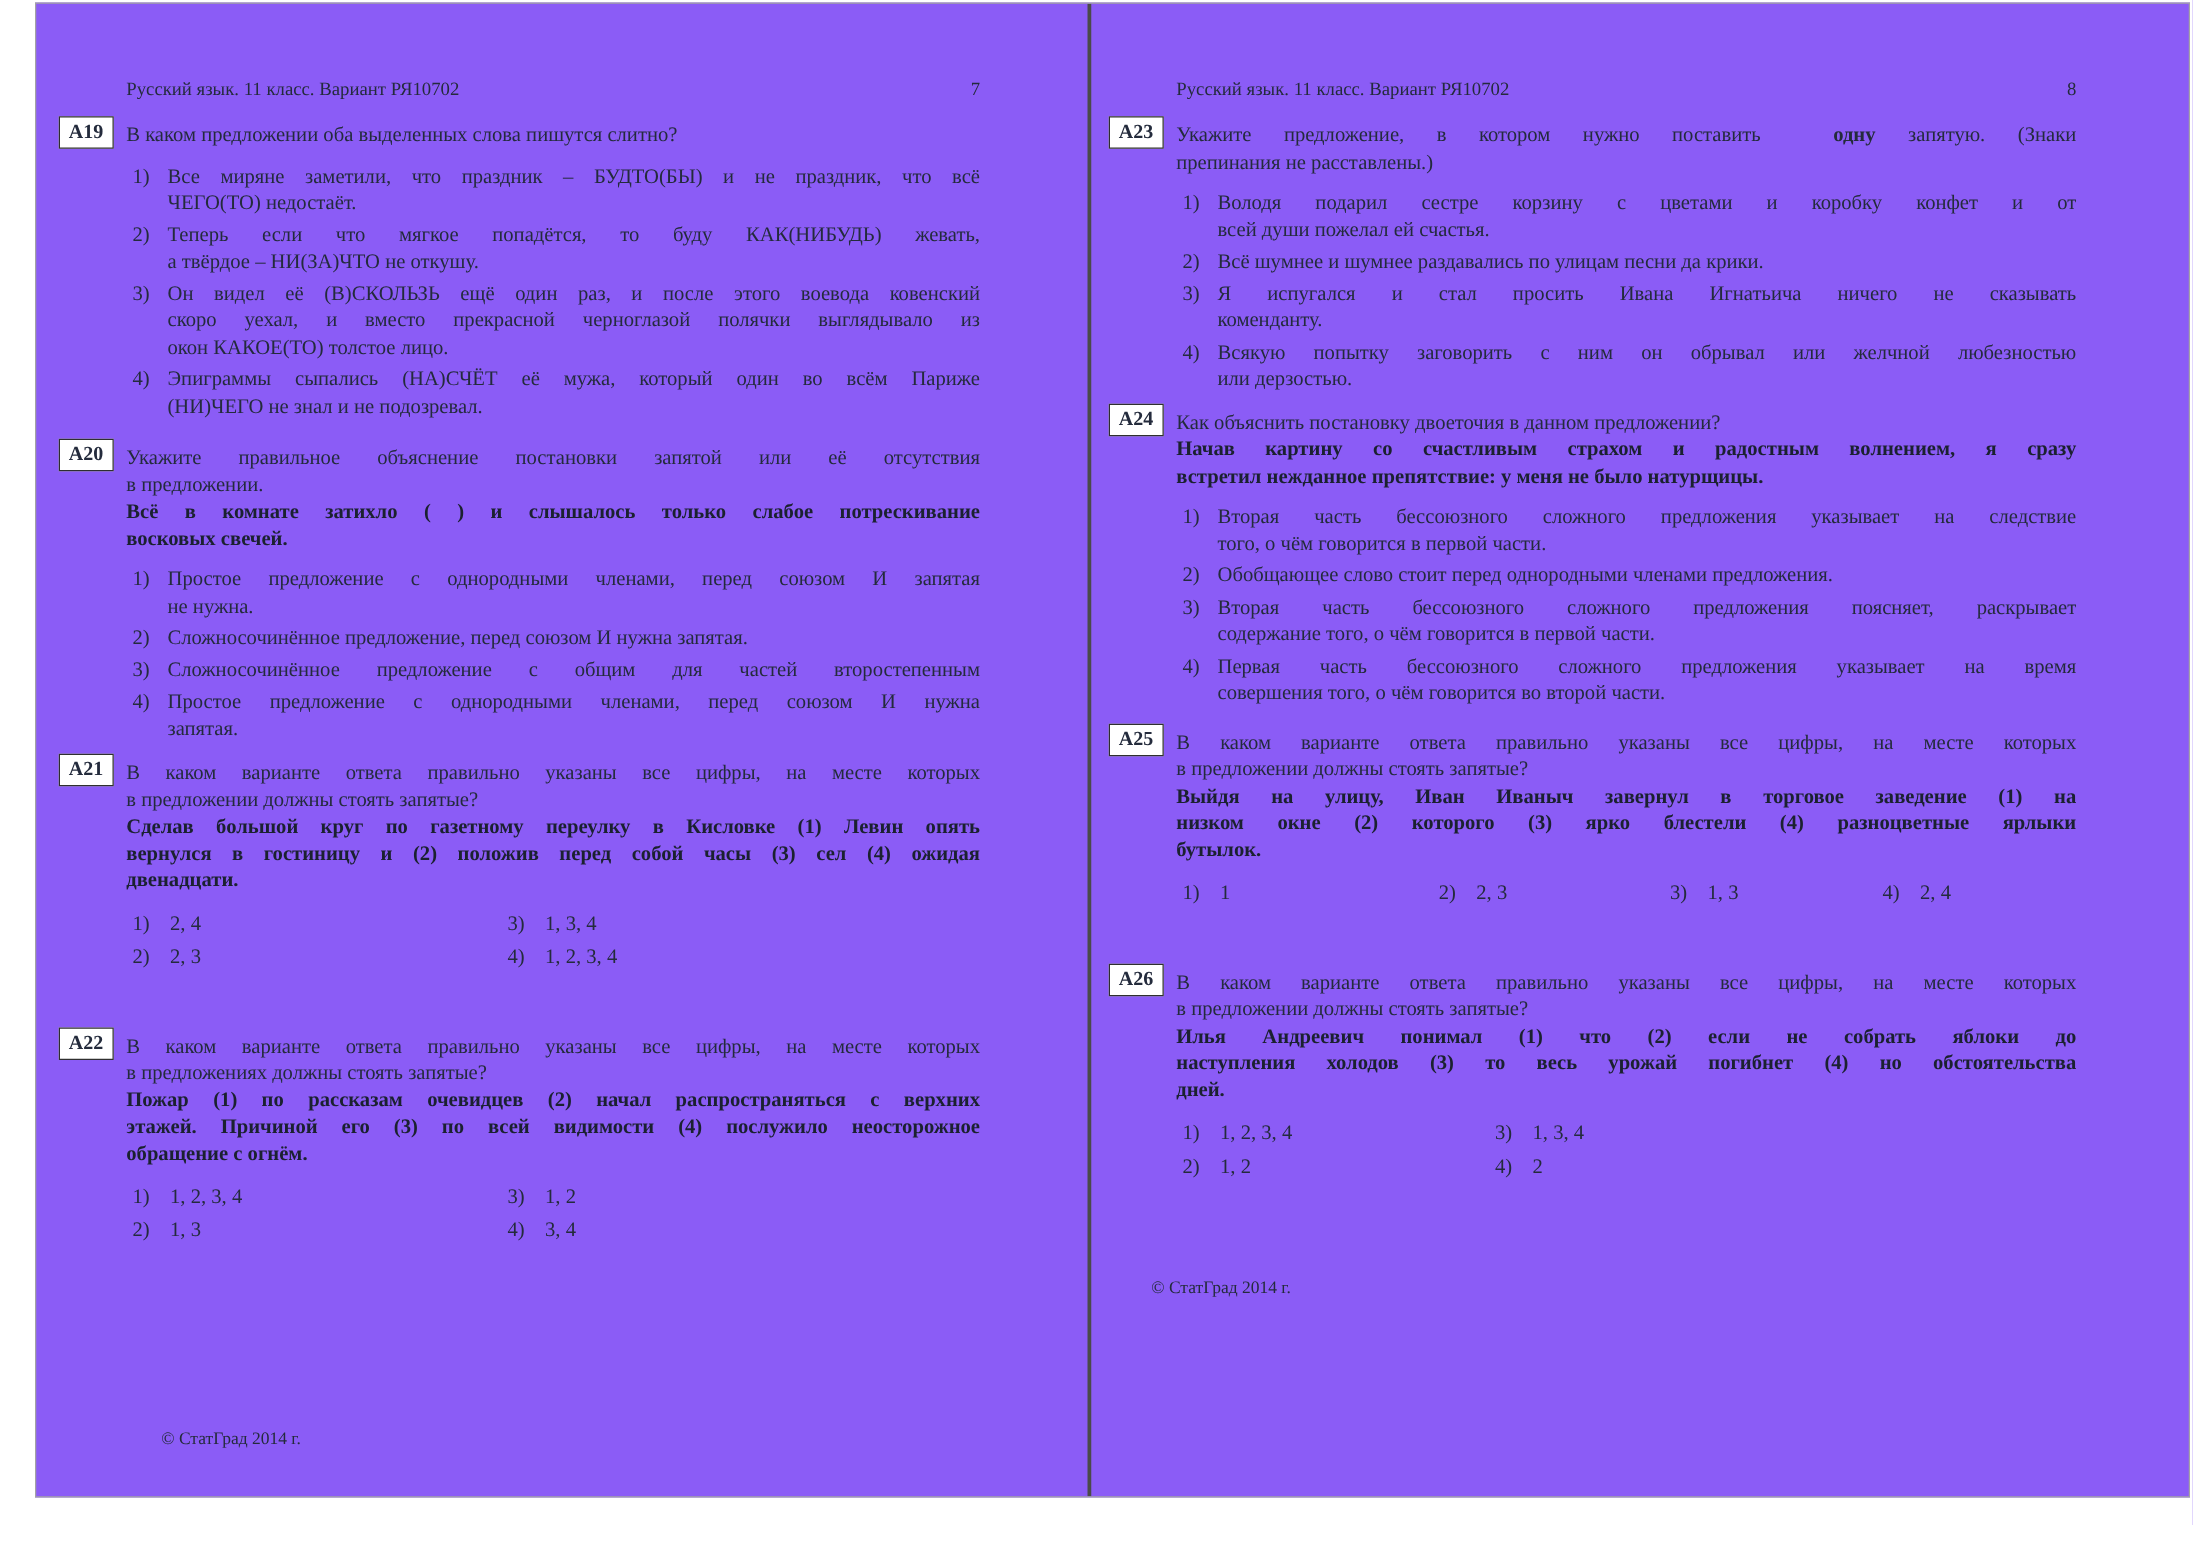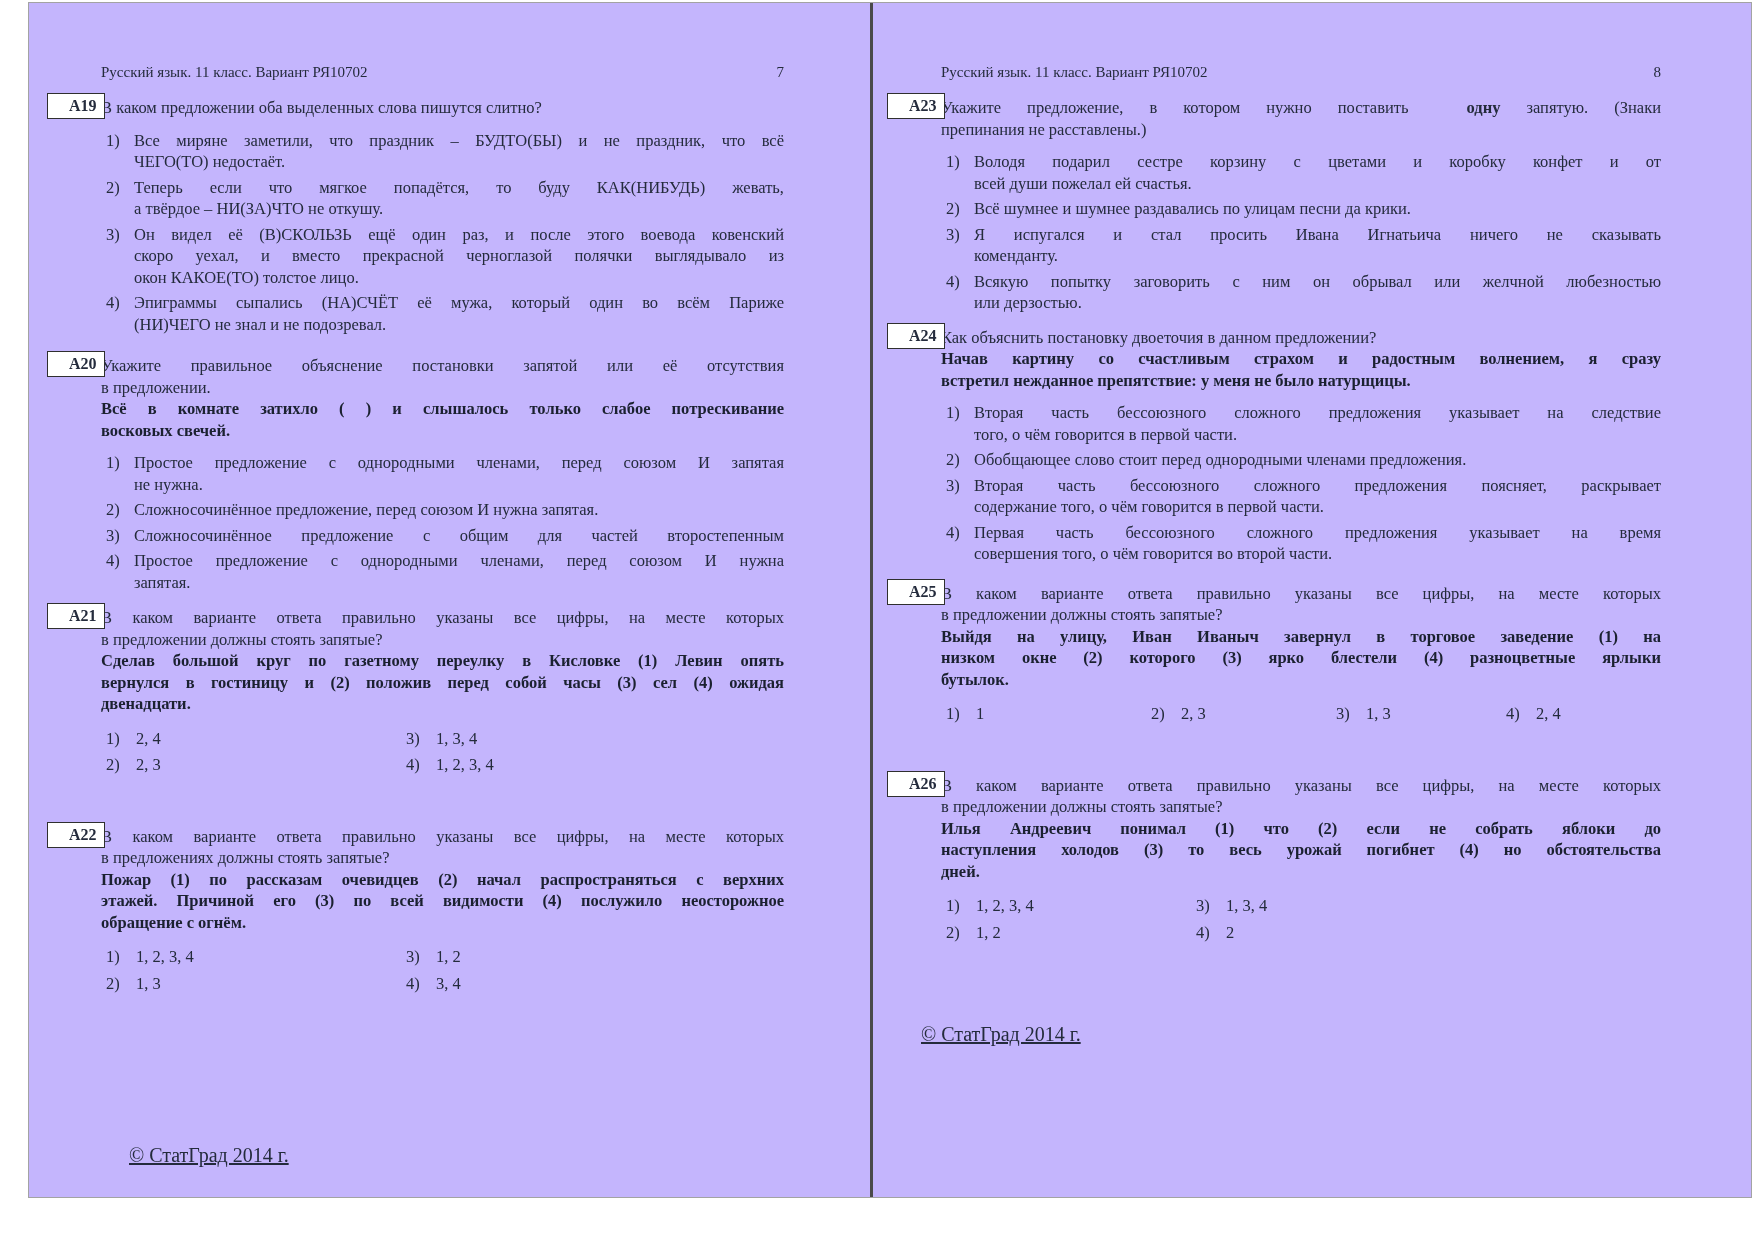--- a/index.html
+++ b/index.html
@@ -6,41 +6,41 @@
     margin:0; padding:0;
     width:1754px; height:1239px;
     background:#ffffff;
     font-family:"Liberation Serif","DejaVu Serif",serif;
     color:#242b3c;
   }
   .viewport{
     position:absolute; left:28px; top:2px;
     width:1722px; height:1194px;
     border:1px solid #a3a3a3;
-    background:#c4b5fd;
+    background:#8b5cf6;
     overflow:hidden;
   }
   .divider{
     position:absolute; left:841px; top:0;
     width:3px; height:100%;
     background:#4a4a4a;
   }
   .page{ position:absolute; top:0; height:100%; box-sizing:border-box; }
   .pageL{ left:0;    width:841px; padding:60px 86px 0 72px; }
   .pageR{ left:844px; width:878px; padding:60px 90px 0 68px; }
 
   .pheader{
     display:flex; justify-content:space-between; align-items:baseline;
     font-size:15px; line-height:18px;
   }
   .question{ position:relative; }
   .qbox{
     position:absolute; left:-54px; top:-4px;
     border:1.5px solid #2f2f2f;
-    padding:2px 7px 3px 21px;
+    padding:2px 7px 3px 7px;
     font-weight:bold; font-size:16px; line-height:19px;
     background:#fff;
   }
   .qline{
     font-size:16.5px; line-height:21.5px;
     text-align:justify; text-align-last:justify;
   }
   .qline.last{ text-align-last:left; }
   .statement .qline{ font-weight:bold; color:#1b2130; }
   .seg-b{ font-weight:bold;margin-left:32px; }
@@ -53,21 +53,21 @@
   .opts-cols{ display:flex; margin-top:13px; margin-left:5px; }
   .ocol{ display:flex; flex-direction:column; }
   .cols2w .ocol:nth-child(1){ width:300px; }
   .cols2n .ocol:nth-child(1){ width:250px; }
   .cols4 .ocol:nth-child(1){ width:205px; }
   .cols4 .ocol:nth-child(2){ width:185px; }
   .cols4 .ocol:nth-child(3){ width:170px; }
   .sopt{ display:flex; margin-bottom:5px; font-size:16.5px; line-height:21.5px; }
   .sopt .opt-m{ flex:0 0 30px; }
 
-  .footer{ position:absolute; font-size:20px;text-decoration:underline; }
+  .footer{ position:absolute; font-size:14px; }
   .pageL .footer{ left:100px; top:1141px; }
   .pageR .footer{ left:48px;  top:1020px; }
 </style>
 </head>
 <body>
 
 <div class="viewport">
 
   <section class="page pageL">
     <header class="pheader">

